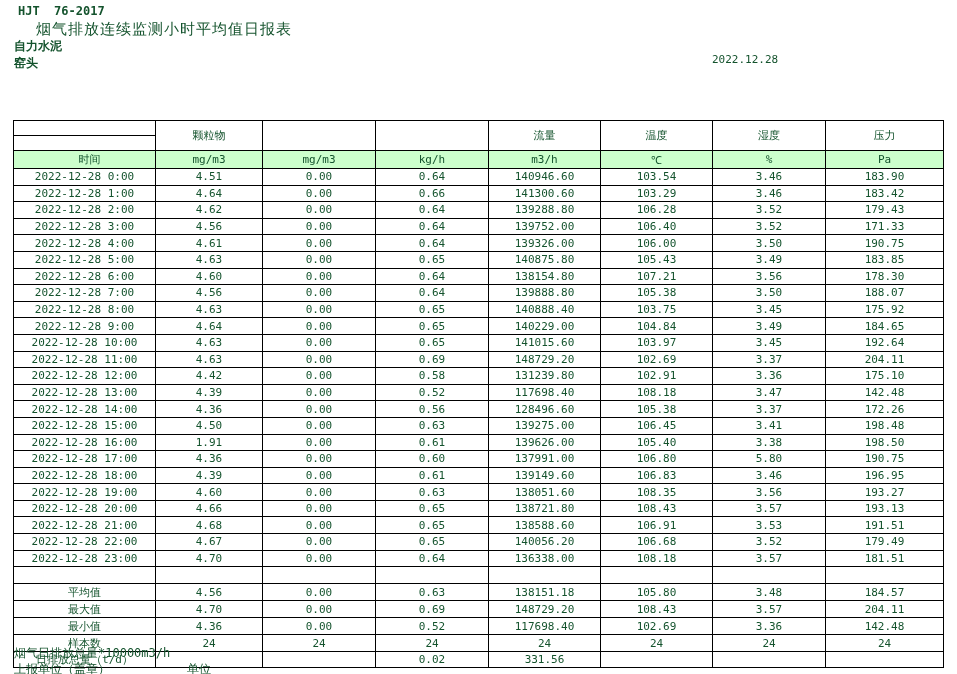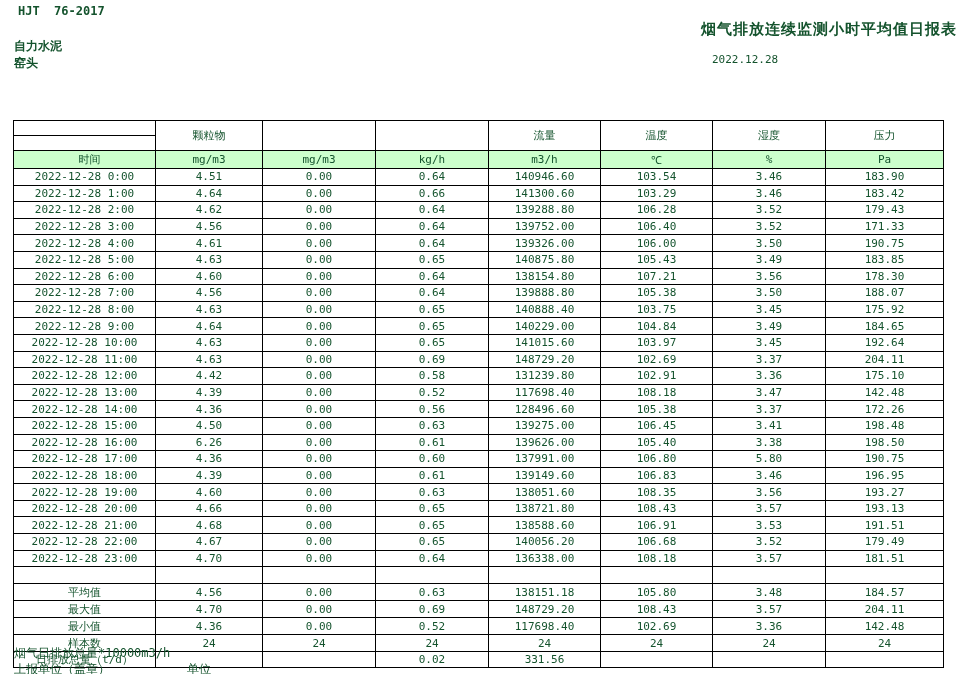--- a/index.html
+++ b/index.html
@@ -2,21 +2,21 @@
 <html><head>
 <meta charset="utf-8">
 <style>
   html,body{margin:0;padding:0;background:#fff;}
   .page{
     position:relative;width:957px;height:674px;background:#ffffff;
     font-family:"DejaVu Sans Mono","Liberation Mono",monospace;
     color:#14532d;overflow:hidden;
   }
   .doc-code{position:absolute;left:18px;top:4px;font-size:12px;font-weight:bold;white-space:pre;}
-  .report-title{position:absolute;left:0;right:0;top:20px;text-align:right;font-size:15px;font-weight:bold;letter-spacing:1px;}
+  .report-title{position:absolute;left:0;right:0;top:20px;text-align:left;font-size:15px;font-weight:normal;letter-spacing:1px;padding-left:36px;}
   .company{position:absolute;left:14px;top:38px;font-size:12px;font-weight:bold;}
   .location{position:absolute;left:14px;top:55px;font-size:12px;font-weight:bold;}
   .report-date{position:absolute;left:712px;top:53px;font-size:11px;}
   table.report{
     position:absolute;left:13px;top:88px;width:930px;
     border-collapse:collapse;table-layout:fixed;
     font-size:11px;
     margin-top:32px;
   }
   table.report td{
@@ -241,21 +241,21 @@
           <td>4.50</td>
           <td>0.00</td>
           <td>0.63</td>
           <td>139275.00</td>
           <td>106.45</td>
           <td>3.41</td>
           <td>198.48</td>
         </tr>
         <tr class="data-row">
           <td>2022-12-28 16:00</td>
-          <td>6.26</td>
+          <td>1.91</td>
           <td>0.00</td>
           <td>0.61</td>
           <td>139626.00</td>
           <td>105.40</td>
           <td>3.38</td>
           <td>198.50</td>
         </tr>
         <tr class="data-row">
           <td>2022-12-28 17:00</td>
           <td>4.36</td>

